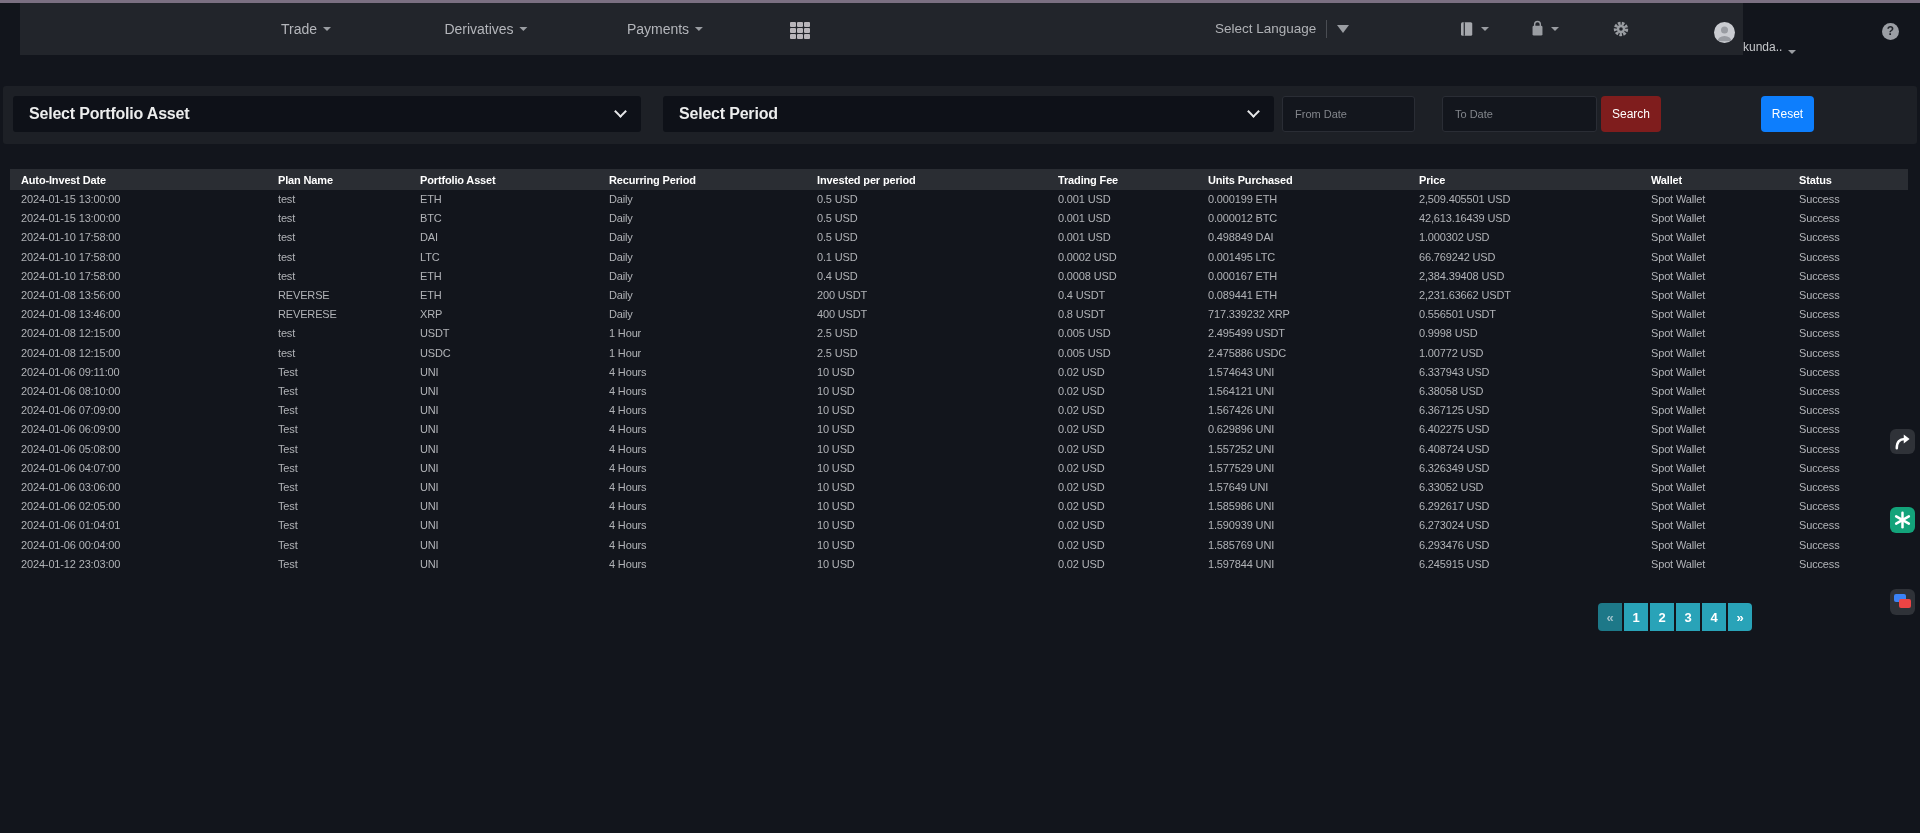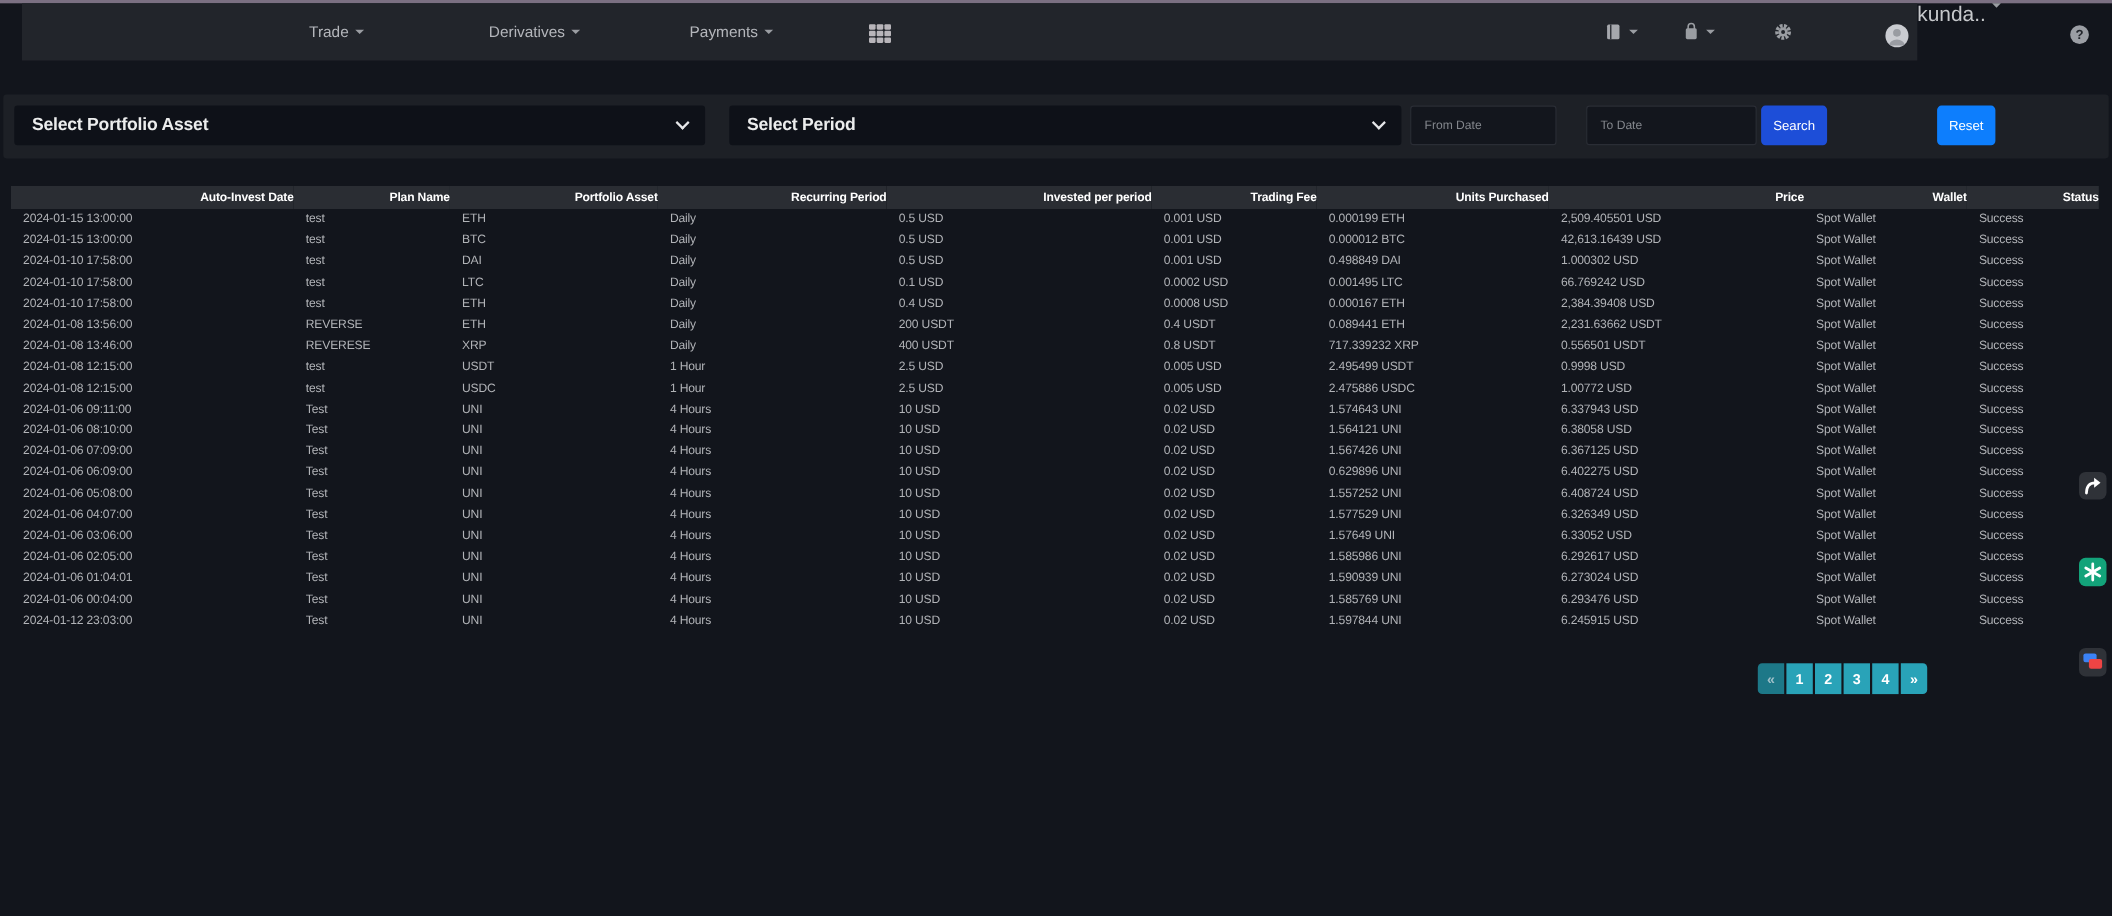--- a/index.html
+++ b/index.html
@@ -12,39 +12,39 @@
   .nav-item { position:absolute; top:0; height:51px; display:flex; align-items:center; gap:6px;
               color:#b4b6bb; font-size:14px; transform:translateX(-50%); cursor:pointer; }
   .caret { width:0; height:0; border-left:4px solid transparent; border-right:4px solid transparent; border-top:4px solid #9a9da2; }
   .grid-icon { position:absolute; left:770px; top:19px; display:grid; grid-template-columns:repeat(3,6px); grid-template-rows:repeat(3,5px); gap:1px; }
   .grid-icon span { background:#b8b5ba; border-radius:1px; }
   .lang { position:absolute; left:1195px; top:0; height:51px; display:flex; align-items:center; gap:10px; color:#b0b2b6; font-size:13.5px; }
   .vsep { width:1px; height:18px; background:#4a4d53; }
   .tri-down { width:0; height:0; border-left:6px solid transparent; border-right:6px solid transparent; border-top:8px solid #9a9da2; }
   .nav-iconbox { position:absolute; top:0; height:51px; display:flex; align-items:center; gap:5px; }
   .avatar { position:absolute; left:1694px; top:19px; width:21px; height:21px; border-radius:50%; background:#caccd1; overflow:hidden; }
-  .user { position:absolute; left:1723px; top:0; height:51px; display:flex; align-items:flex-start; gap:6px; color:#c6c8cb; font-size:19px; }
+  .user { position:absolute; left:1723px; top:0; height:51px; display:flex; align-items:flex-end; gap:6px; color:#c6c8cb; font-size:12px; }
   .help-badge { position:absolute; left:1862px; top:20px; width:17px; height:17px; border-radius:50%; background:#9b9ea4; color:#22252b; font-size:12px; font-weight:bold; text-align:center; line-height:17px; }
 
   .filter-panel { position:absolute; left:3px; top:86px; width:1914px; height:58px; background:#1d2026; border-radius:3px; }
   .select { position:absolute; top:10px; height:36px; background:#0e1118; border-radius:3px; color:#eceded;
             font-size:16px; font-weight:600; letter-spacing:-0.2px; display:flex; align-items:center; justify-content:space-between; padding:0 16px; cursor:pointer; }
   .select-portfolio { left:10px; width:628px; }
   .select-period { left:660px; width:611px; }
   .chev { width:9px; height:9px; border-right:2.5px solid #e6e7e9; border-bottom:2.5px solid #e6e7e9; transform:rotate(45deg); margin-top:-5px; }
   .dateinput { position:absolute; top:10px; height:36px; background:#13161d; border:1px solid #2a2d35; border-radius:3px;
                color:#83868c; font-size:11px; line-height:34px; padding:0 12px; }
   .from-date { left:1279px; width:133px; }
   .to-date { left:1439px; width:155px; }
   .btn { position:absolute; top:10px; height:36px; border:none; border-radius:4px; color:#fff; font-size:12px; font-family:inherit; cursor:pointer; }
-  .btn-search { left:1598px; width:60px; background:#1d4ed8; }
+  .btn-search { left:1598px; width:60px; background:#7f1d1d; }
   .btn-reset { left:1758px; width:53px; background:#0d7efd; }
 
   table.invest { position:absolute; left:10px; top:169px; width:1898px; border-collapse:collapse; table-layout:fixed; }
-  table.invest th { height:21px; background:#2a2d33; color:#ffffff; font-size:11px; letter-spacing:-0.15px; font-weight:bold; text-align:right; padding:0 0 0 11px; white-space:nowrap; overflow:hidden; }
+  table.invest th { height:21px; background:#2a2d33; color:#ffffff; font-size:11px; letter-spacing:-0.15px; font-weight:bold; text-align:left; padding:0 0 0 11px; white-space:nowrap; overflow:hidden; }
   table.invest td { height:19.2px; line-height:19.2px; color:#b1b3b7; font-size:11px; letter-spacing:-0.15px; text-align:left; padding:0 0 0 11px; white-space:nowrap; overflow:hidden; }
 
   .pagination { position:absolute; left:1598px; top:603px; display:flex; gap:2px; }
   .page-btn { width:24px; height:28px; background:#29a3b8; color:#fff; font-size:13px; font-weight:bold;
               display:flex; align-items:center; justify-content:center; cursor:pointer; }
   .page-btn.prev { background:#1d7888; color:#9fc0c9; border-radius:4px 0 0 4px; }
   .page-btn.next { border-radius:0 4px 4px 0; }
 
   .ext { position:absolute; border-radius:6px; }
   .ext-share { left:1890px; top:429px; width:25px; height:25px; background:#2f3238; }
@@ -75,20 +75,25 @@
     <div class="grid-icon">
       <span></span>
         <span></span>
         <span></span>
         <span></span>
         <span></span>
         <span></span>
         <span></span>
         <span></span>
         <span></span>
+    </div>
+    <div class="lang">
+      <span>Select Language</span>
+      <span class="vsep"></span>
+      <span class="tri-down"></span>
     </div>
     <div class="nav-iconbox" style="left:1438px">
       <svg width="18" height="18" viewBox="0 0 24 24">
         <path d="M6 3 h11 a2 2 0 0 1 2 2 v14 a2 2 0 0 1 -2 2 h-11 a2 2 0 0 1 -2 -2 v-14 a2 2 0 0 1 2 -2 z" fill="#a6a8ad"></path>
         <rect x="7.5" y="3" width="1.8" height="18" fill="#33363c"></rect>
       </svg>
       <i class="caret"></i>
     </div>
     <div class="nav-iconbox" style="left:1509px">
       <svg width="17" height="19" viewBox="0 0 24 26">

